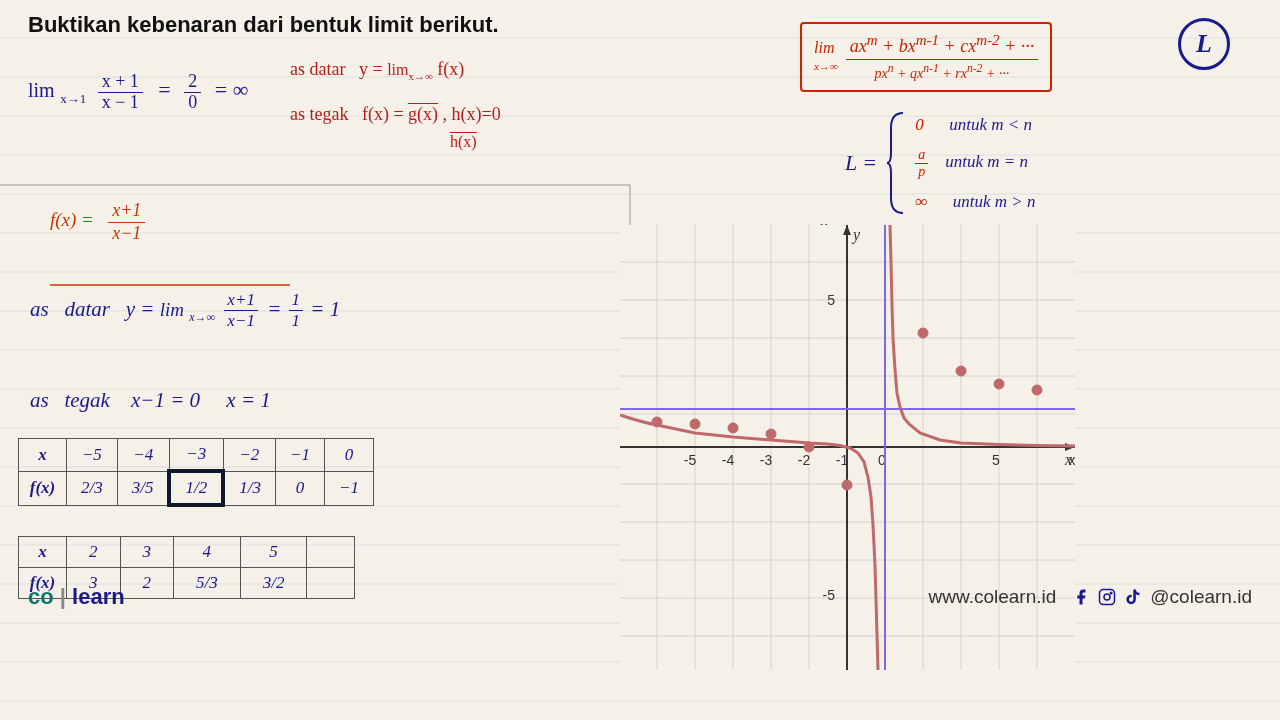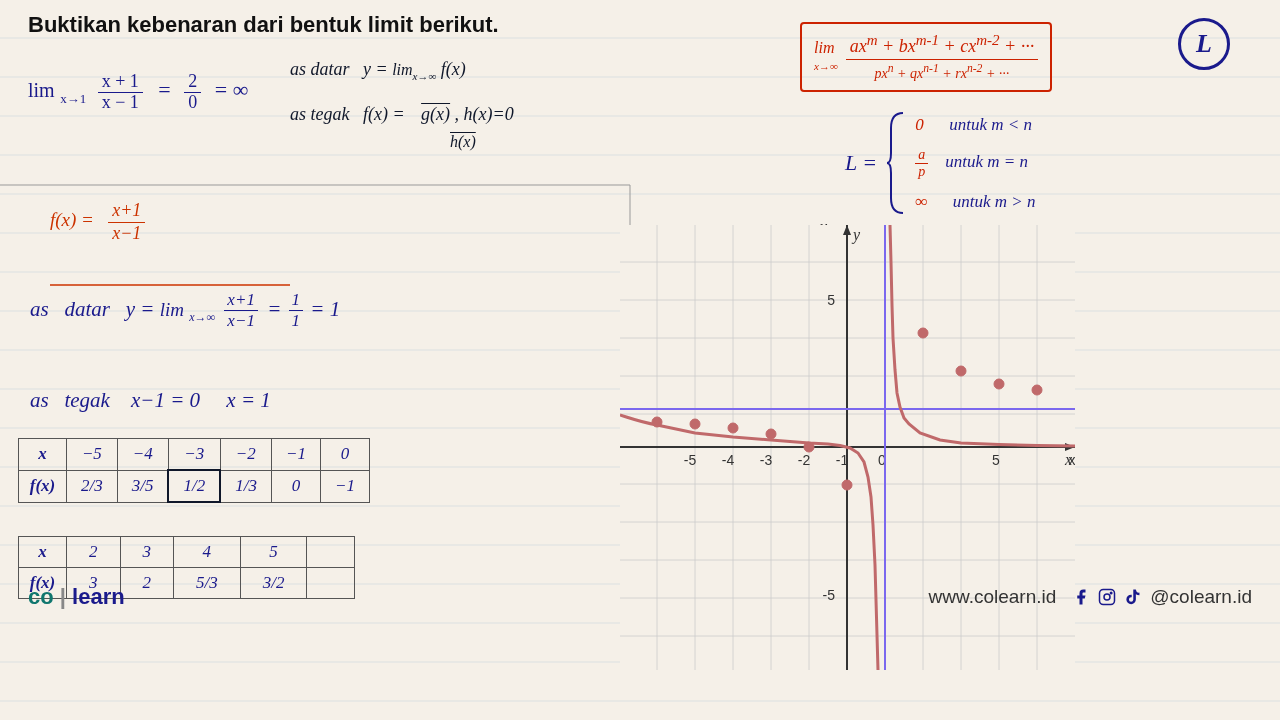--- a/index.html
+++ b/index.html
@@ -28,24 +28,23 @@
       font-weight: bold;
       color: #111;
       font-family: Arial, sans-serif;
     }
 
     
     .red-annotations {
       position: absolute;
       top: 52px;
       left: 290px;
-      color: #0f172a;
+      color: #b91c1c;
       font-size: 18px;
       font-family: 'Segoe UI', cursive;
-      font-style: italic;
       line-height: 34px;
     }
 
     .formula-box {
       border: 2px solid #cc2200;
       border-radius: 4px;
       padding: 6px 12px;
       display: inline-block;
     }
 
@@ -162,21 +161,21 @@
       <span class="den" style="padding:0 4px;">0</span>
     </span>
     <span style="margin:0 4px;">= ∞</span>
   </div>
 
   <div class="red-annotations">
     <div>
       as datar &nbsp; y = <span style="font-size:16px;">lim</span><sub style="font-size:11px;">x→∞</sub> f(x)
     </div>
     <div style="margin-top:4px;">
-      as tegak &nbsp; f(x) = <span style="text-decoration:overline;margin-left:12px;">g(x)</span> , h(x)=0
+      as tegak &nbsp; f(x) = <span style="text-decoration:overline;">g(x)</span> , h(x)=0
     </div>
     <div style="margin-left:160px; margin-top:-6px; font-size:16px; text-decoration:overline;">h(x)</div>
   </div>
 
   <div style="position:absolute; top:22px; left:800px; width:370px;">
     <div class="formula-box" style="color:#cc2200; font-style:italic; font-size:15px; font-family:'Segoe UI',cursive;">
       <div style="display:flex; align-items:center; gap:8px;">
         <div>
           <span style="font-size:16px;">lim</span><br>
           <span style="font-size:11px;">x→∞</span>
@@ -257,21 +256,21 @@
       <td style="border:1px solid #555; padding:5px 14px; text-align:center;">−4</td>
       <td style="border:1px solid #555; padding:5px 14px; text-align:center;">−3</td>
       <td style="border:1px solid #555; padding:5px 14px; text-align:center;">−2</td>
       <td style="border:1px solid #555; padding:5px 14px; text-align:center;">−1</td>
       <td style="border:1px solid #555; padding:5px 14px; text-align:center;">0</td>
     </tr>
     <tr>
       <td style="border:1px solid #555; padding:5px 10px; text-align:center; font-weight:bold;">f(x)</td>
       <td style="border:1px solid #555; padding:5px 14px; text-align:center;">2/3</td>
       <td style="border:1px solid #555; padding:5px 14px; text-align:center;">3/5</td>
-      <td style="border:2px solid #0f172a; padding:5px 14px; text-align:center;">1/2</td>
+      <td style="border:4px solid #0f172a; padding:5px 14px; text-align:center;">1/2</td>
       <td style="border:1px solid #555; padding:5px 14px; text-align:center;">1/3</td>
       <td style="border:1px solid #555; padding:5px 14px; text-align:center;">0</td>
       <td style="border:1px solid #555; padding:5px 14px; text-align:center;">−1</td>
     </tr>
   </tbody>
     </table>
 
   <table class="data-table" style="position:absolute; top:536px; left:18px; border-collapse:collapse; color:#1a1a8c; font-style:italic; font-family:'Segoe UI',cursive; font-size:17px;">
     <tbody>
         <tr>

